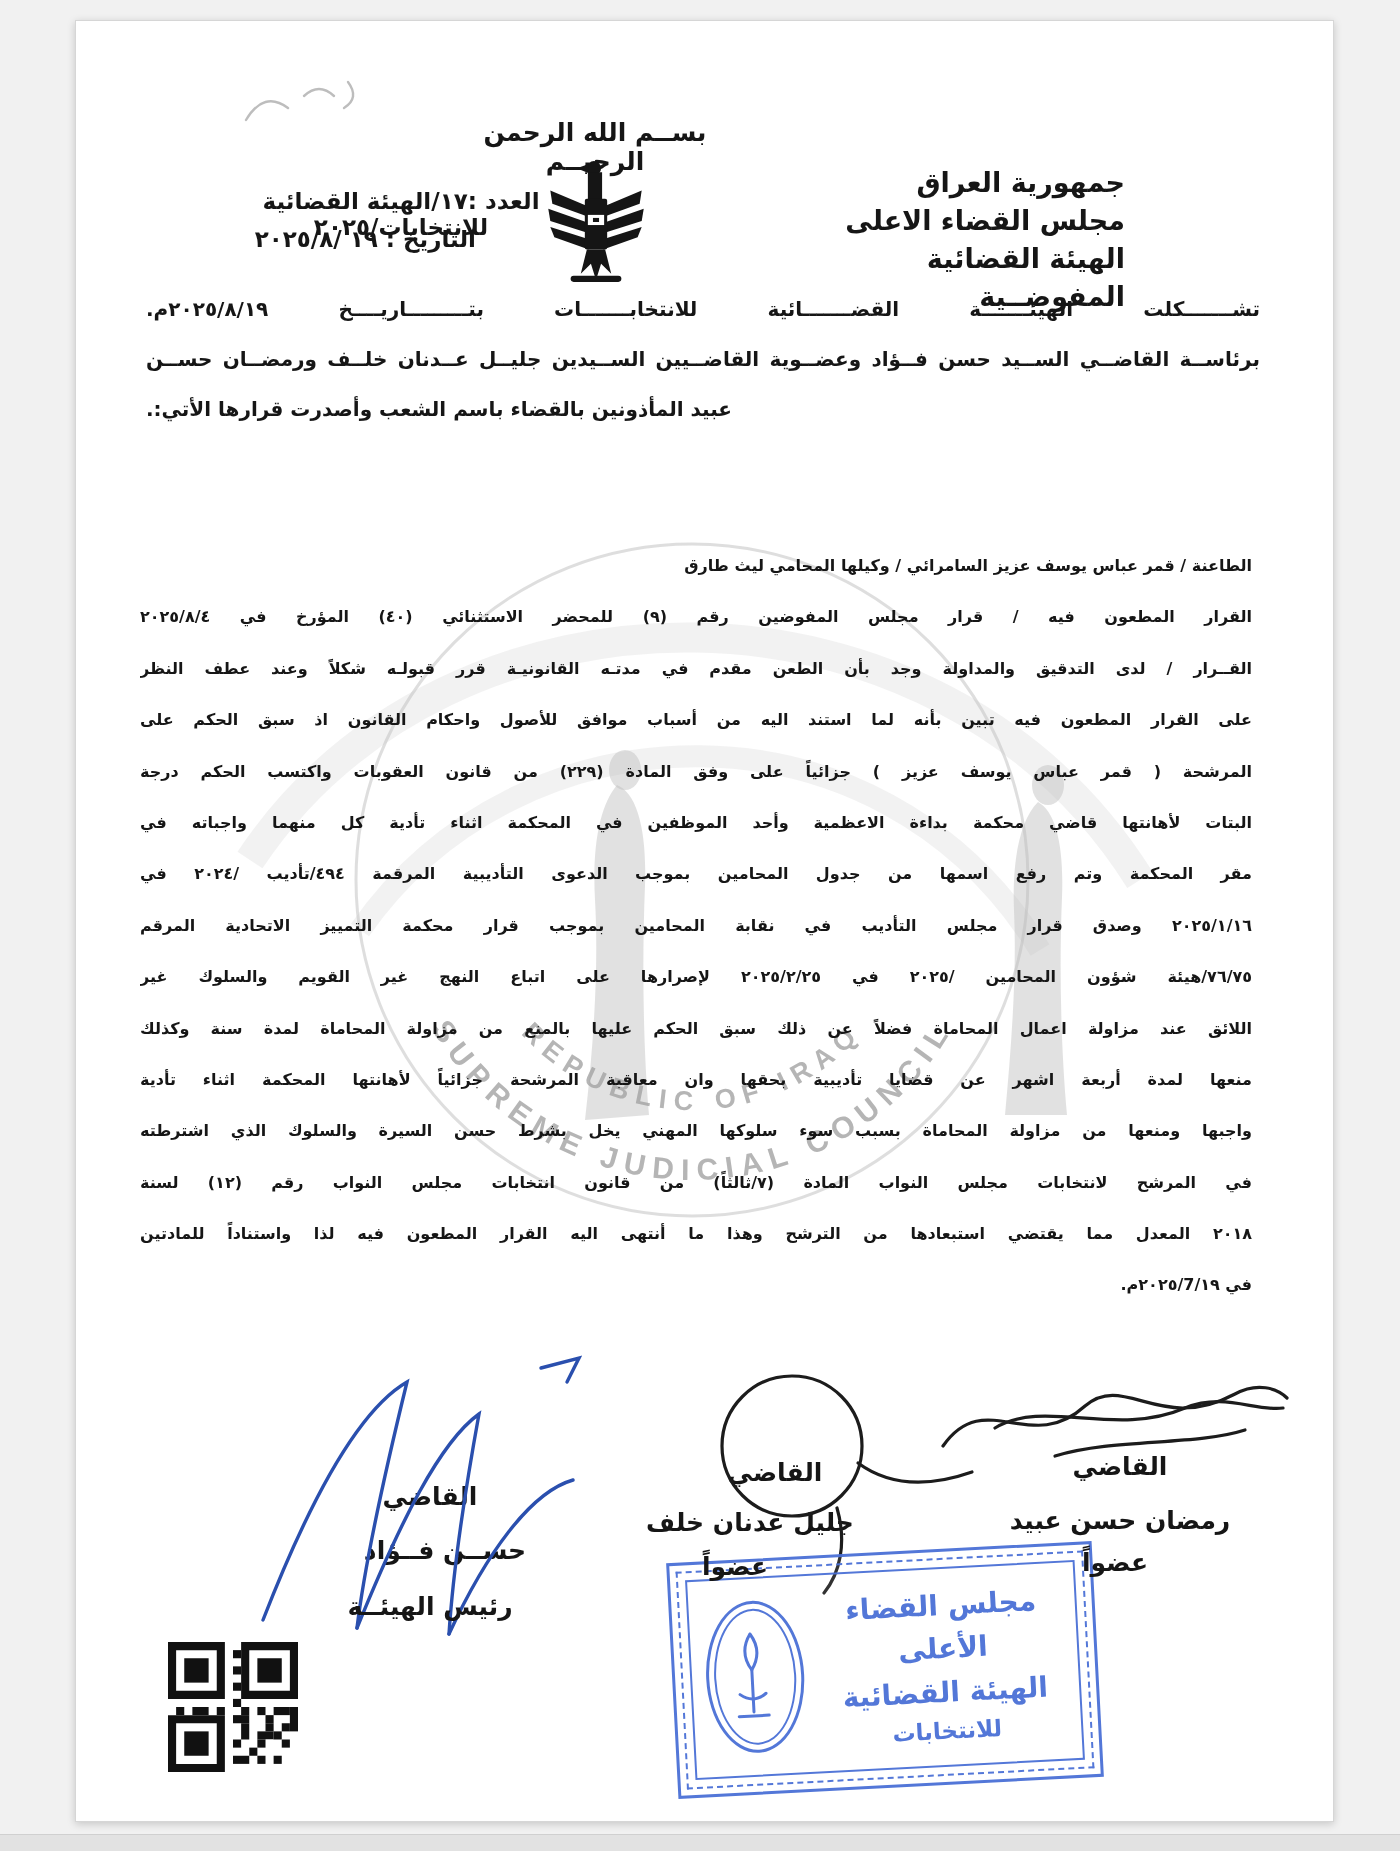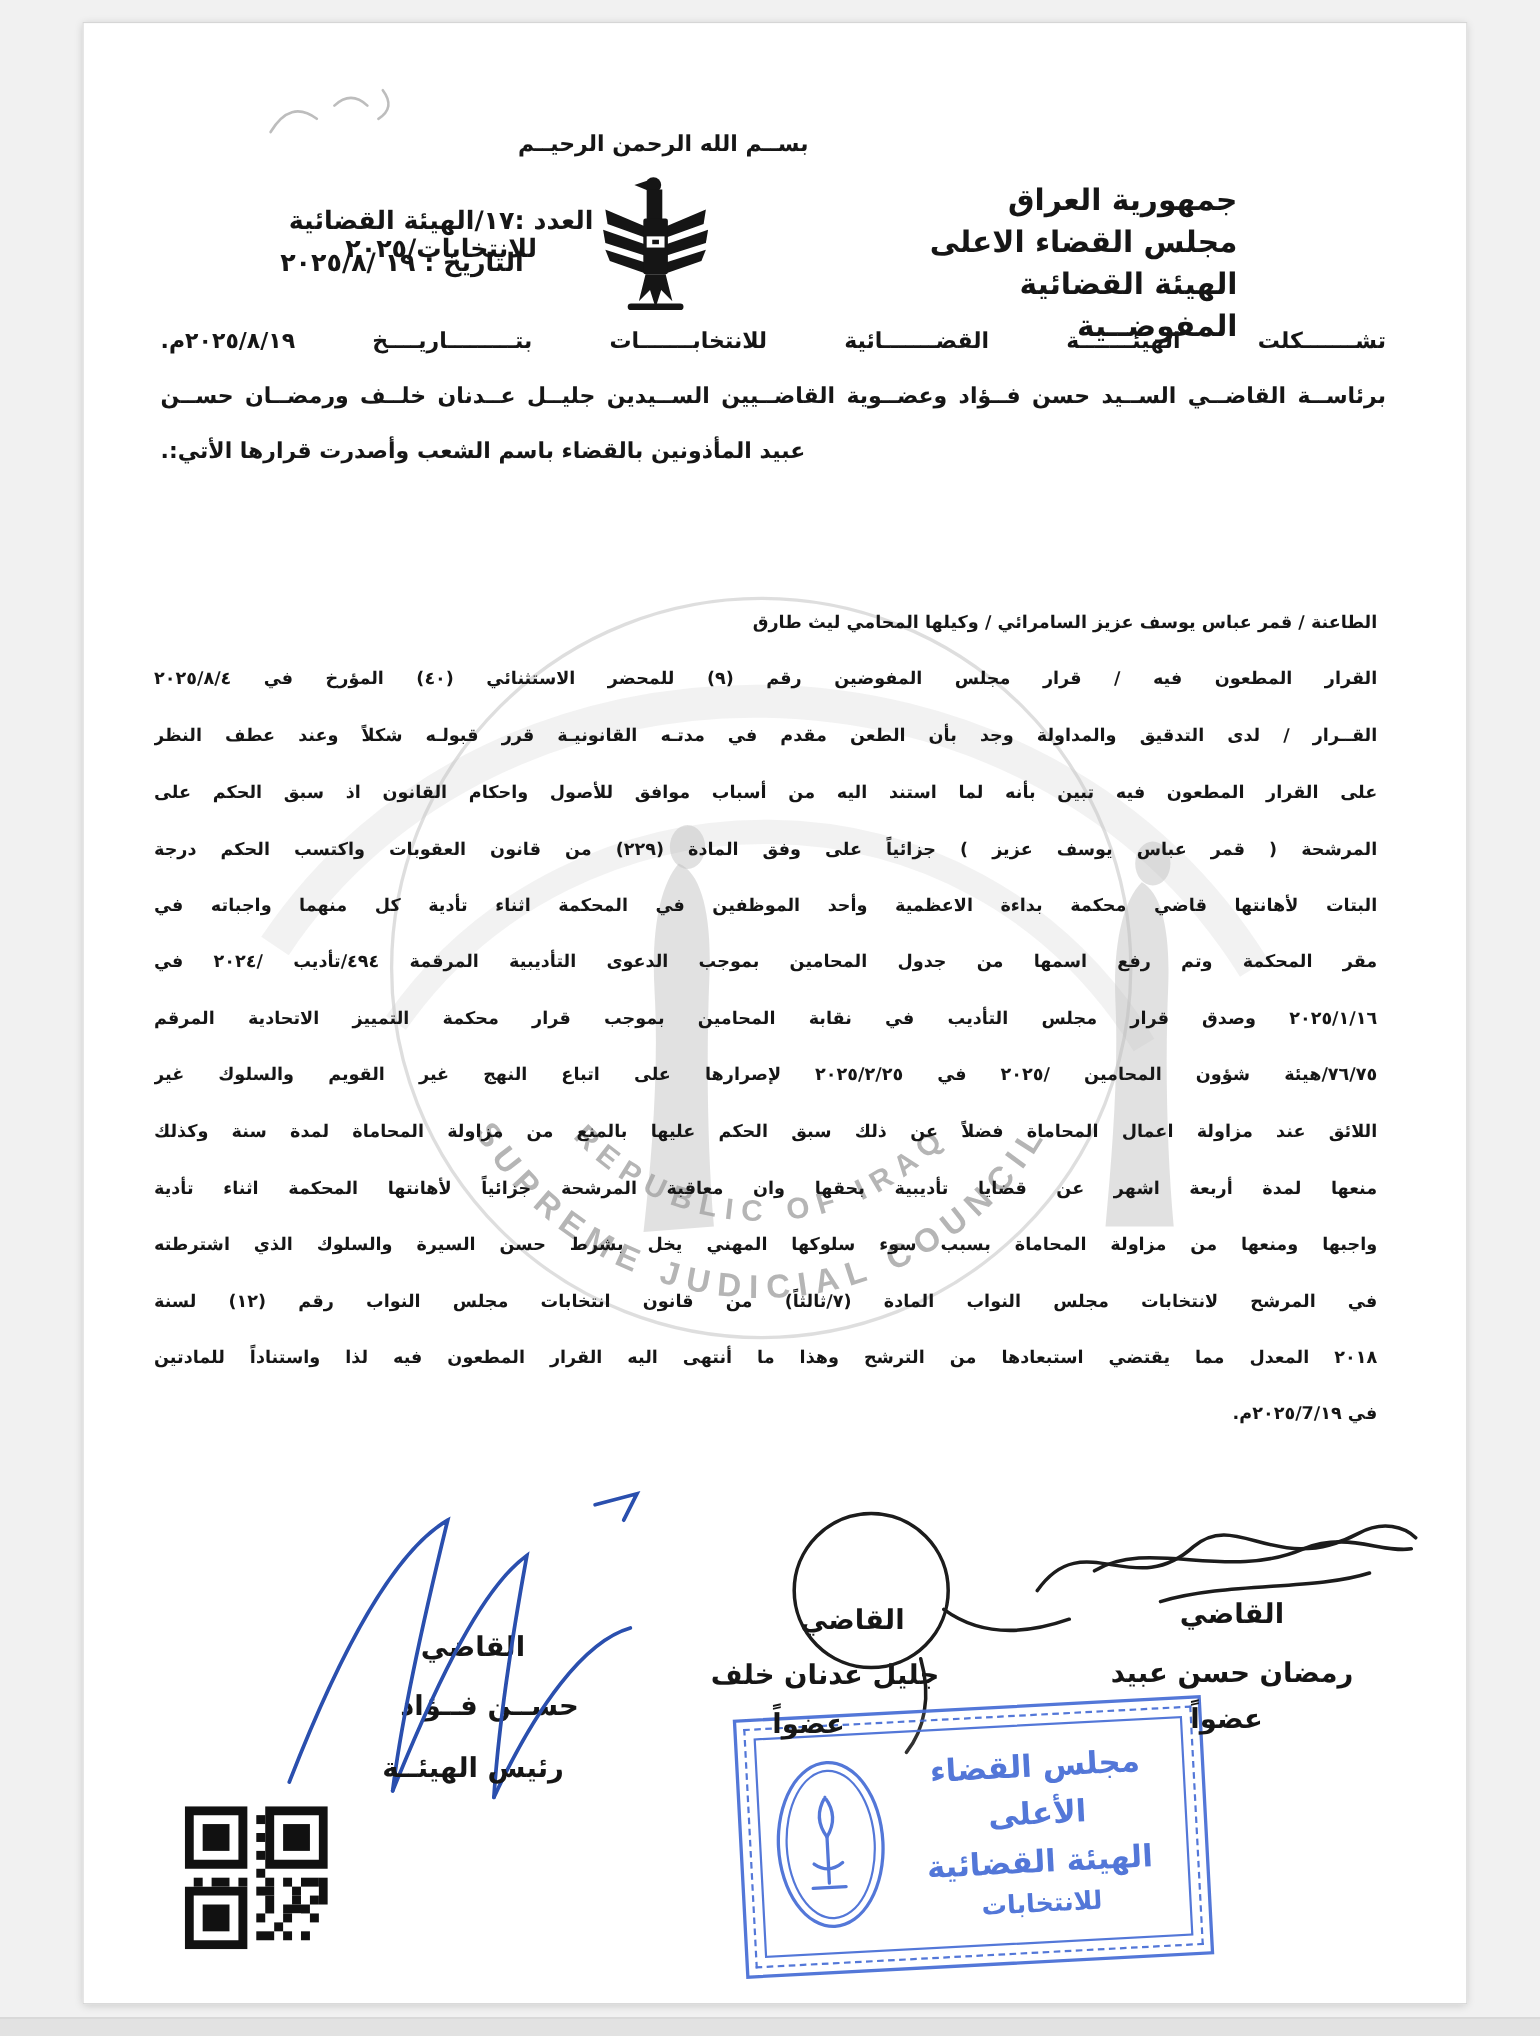--- a/index.html
+++ b/index.html
@@ -1,20 +1,20 @@
 <!DOCTYPE html>
 <html><head>
 <meta charset="utf-8">
 <style>
   html,body{margin:0;padding:0;background:#f1f1f1;}
   .canvas{position:relative;width:1400px;height:1851px;overflow:hidden;background:#f1f1f1;font-family:"DejaVu Sans",sans-serif;}
   .page{position:absolute;left:75px;top:20px;width:1257px;height:1800px;background:#ffffff;border:1px solid #d6d6d6;box-shadow:0 2px 8px rgba(0,0,0,.18);}
   .band{position:absolute;left:0;top:1834px;width:1400px;height:17px;background:#e2e2e2;border-top:1px solid #d0d0d0;}
   .t{position:absolute;direction:rtl;font-family:"DejaVu Sans",sans-serif;font-weight:bold;color:#161616;z-index:3;}
-  .basmala{left:455px;top:118px;width:280px;font-size:20px;text-align:right;}
+  .basmala{left:455px;top:118px;width:280px;font-size:25px;text-align:center;}
   .hdr-right{left:795px;top:164px;width:330px;font-size:27px;line-height:38px;text-align:right;}
   .hdr-left1{left:240px;top:188px;width:322px;font-size:23px;text-align:center;}
   .hdr-left2{left:240px;top:226px;width:236px;font-size:23px;text-align:right;}
   .intro{left:146px;top:284px;width:1114px;font-size:20px;line-height:50px;}
   .bodytext{left:140px;top:540px;width:1112px;font-size:16px;line-height:51.4px;}
   .jl{text-align:justify;text-align-last:justify;height:51.4px;overflow:hidden;}
   .rl{text-align:right;height:51.4px;overflow:hidden;}
   .il{height:50px;overflow:hidden;}
   .ijl{text-align:justify;text-align-last:justify;height:50px;overflow:hidden;}
   .sig-title,.sig-name,.sig-role{font-size:25px;text-align:center;}

